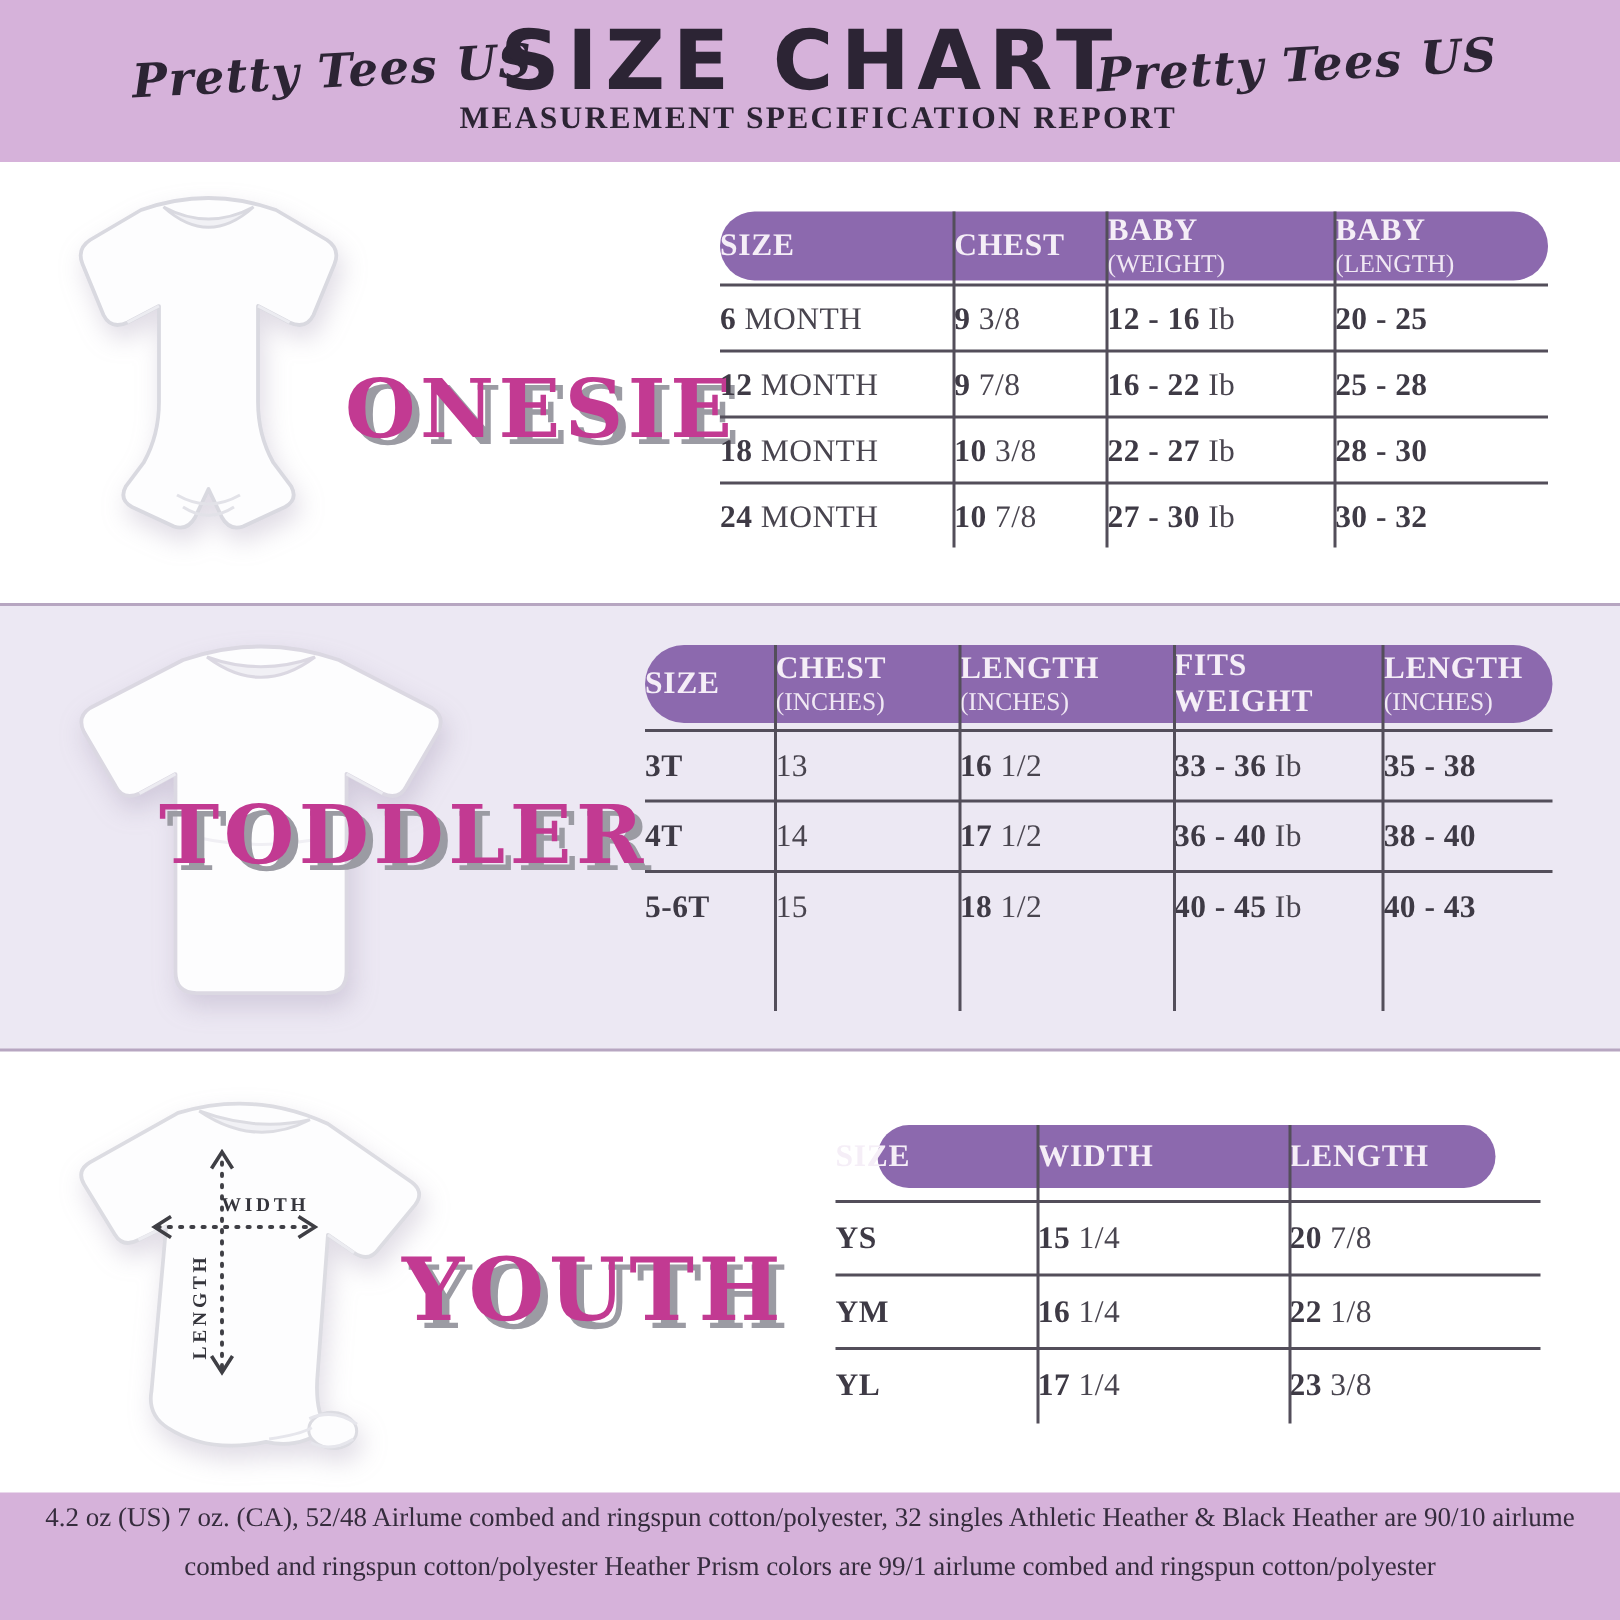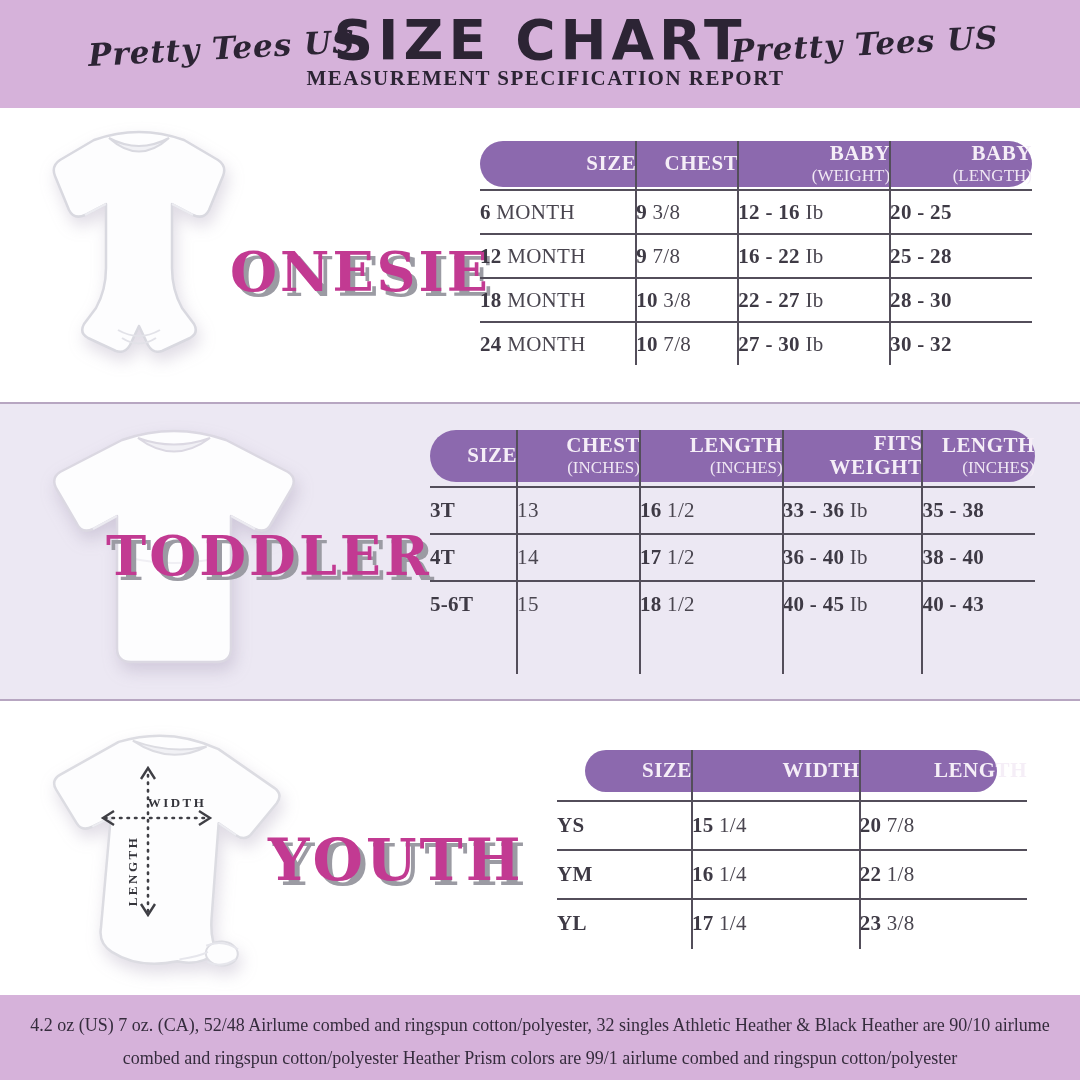--- a/index.html
+++ b/index.html
@@ -16,21 +16,21 @@
   .brand.left{left:88px;top:30px;}
   .brand.right{right:82px;top:26px;}
 
   .title{position:absolute;left:0;right:0;top:8px;text-align:center;
          font-family:"DejaVu Sans",sans-serif;font-weight:900;font-size:55px;
          letter-spacing:5px;color:var(--ink);}
   .subtitle{position:absolute;left:11px;right:0;top:66px;text-align:center;
          font-family:"Liberation Serif",serif;font-weight:bold;font-size:21px;
          letter-spacing:1.5px;color:var(--ink);}
 
-  .footer-text{margin:0 auto;padding-top:14px;max-width:1030px;text-align:center;
+  .footer-text{margin:0 auto;max-width:1030px;text-align:center;
          font-family:"Liberation Serif",serif;font-size:18px;line-height:1.85;color:#352c3d;}
 
   
   .sec{position:absolute;left:0;width:1080px;}
   .sec.onesie{top:108px;height:295px;background:#ffffff;}
   .sec.toddler{top:404px;height:296px;background:var(--section_alt);}
   .sec.youth{top:700px;height:295px;background:#ffffff;}
   .divider{position:absolute;left:0;width:1080px;height:2px;background:var(--divider);z-index:5;}
 
   .biglabel{position:absolute;font-family:"DejaVu Serif",serif;font-weight:bold;
@@ -40,22 +40,22 @@
   .sec.toddler .biglabel{left:106px;top:120px;font-size:54px;}
   .sec.youth .biglabel{left:268px;top:126px;font-size:58px;}
 
   .garment{position:absolute;filter:drop-shadow(3px 8px 8px rgba(130,115,150,.25));}
 
   
   .ptable{position:absolute;}
   .ptable .pill{position:absolute;top:0;left:0;right:0;background:var(--pill);border-radius:26px;z-index:0;}
   .ptable .vline{position:absolute;top:0;width:2px;background:var(--line);transform:translateX(-1px);z-index:3;}
   .ptable .thead{position:relative;display:grid;align-items:center;z-index:2;}
-  .ptable .hcell{display:flex;flex-direction:column;justify-content:center;align-items:flex-end;
-                 text-align:center;color:var(--header_text);margin-left:21px;}
+  .ptable .hcell{display:flex;flex-direction:column;justify-content:center;align-items:flex-start;
+                 text-align:center;color:var(--header_text);}
   .ptable .h1{font-family:"Liberation Serif",serif;font-weight:bold;font-size:21px;
               letter-spacing:.5px;line-height:1.12;}
   .ptable .h2{font-family:"Liberation Serif",serif;font-weight:normal;font-size:17px;
               line-height:1.15;opacity:.96;}
   .ptable .trow{position:relative;display:grid;align-items:center;border-top:2px solid var(--line);z-index:2;}
   .ptable .tcell{text-align:left;font-family:"Liberation Serif",serif;font-size:21px;
                  color:var(--cell);letter-spacing:.3px;white-space:pre;}
   .ptable .tcell b{font-weight:bold;color:var(--cell_bold);}
 
   

